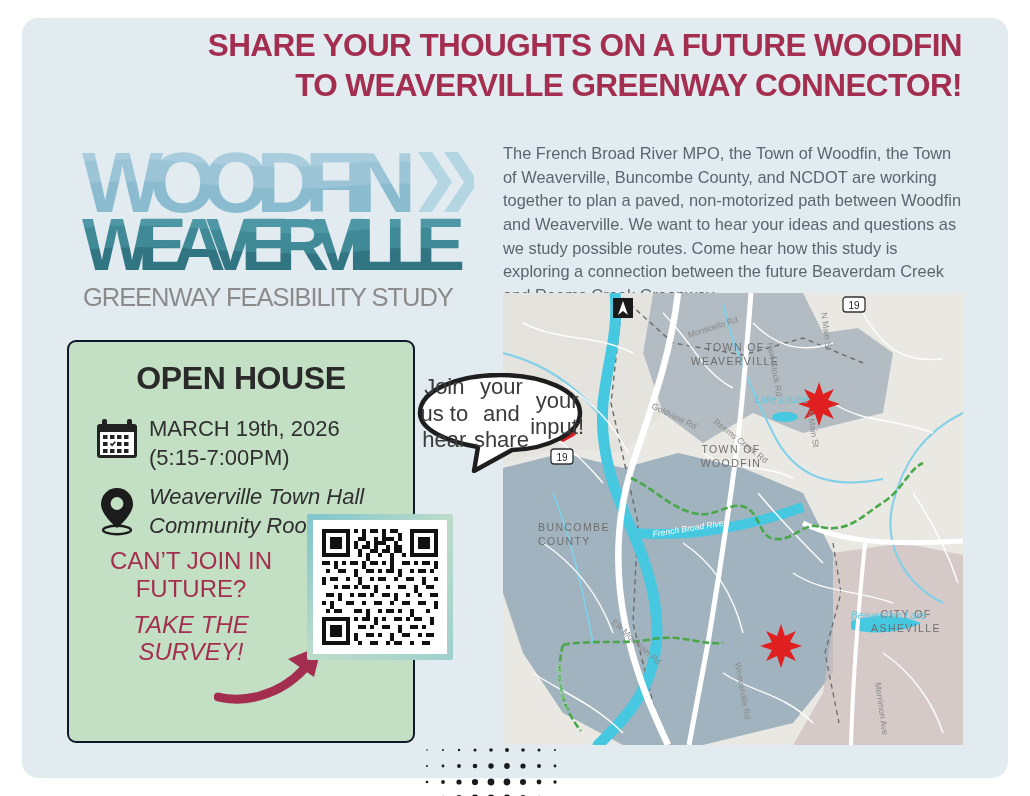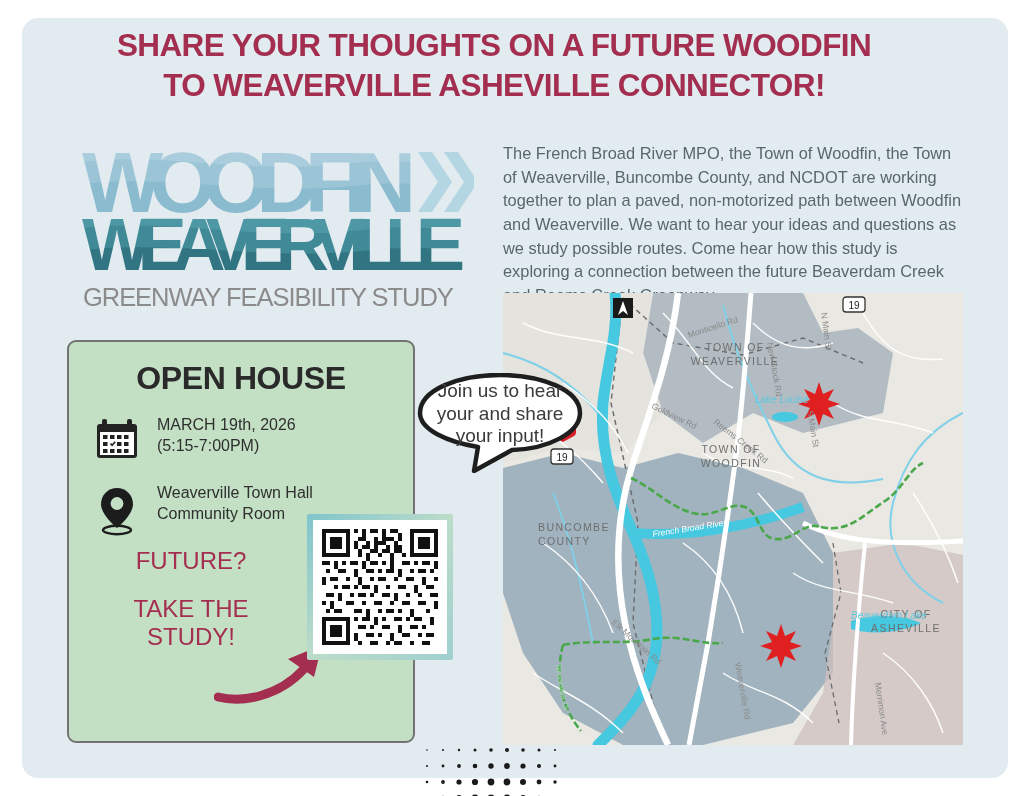--- a/index.html
+++ b/index.html
@@ -18,22 +18,22 @@
     position: absolute;
     left: 22px; top: 18px;
     width: 986px; height: 760px;
     background: #e2ebf0;
     border-radius: 16px;
   }
 
   
   #headline {
     position: absolute;
-    left: 41px; top: 26px; width: 906px;
-    text-align: center;
+    left: 56px; top: 26px; width: 906px;
+    text-align: right;
     color: #a32e50;
     font-weight: bold;
     font-size: 31.5px;
     line-height: 1.26;
     letter-spacing: -0.6px;
     font-stretch: condensed;
   }
   #headline .l { display: block; white-space: nowrap; }
 
   
@@ -62,82 +62,81 @@
     background: #bef264;
   }
   #map svg { display: block; }
 
   
   #ohcard {
     position: absolute;
     left: 67px; top: 340px;
     width: 348px; height: 403px;
     background: #c3e0c4;
-    border: 2px solid #737373;
+    border: 2px solid #0f172a;
     border-radius: 9px;
     overflow: visible;
   }
   #oh-title {
     position: absolute; left: 0; top: 18px; width: 100%;
     text-align: center;
     color: #2a2a2a;
     font-weight: bold;
     font-size: 32px;
     letter-spacing: -0.4px;
   }
   .oh-row { position: absolute; display: flex; align-items: flex-start; }
   #oh-date-row { left: 26px; top: 72px; }
-  #oh-loc-row  { left: 26px; top: 140px; }
+  #oh-loc-row  { left: 26px; top: 140px; font-style: italic; }
   .oh-icon { width: 46px; flex: 0 0 46px; padding-top: 4px; }
   .oh-icon svg { display: block; }
   .oh-text {
     color: #2f2f2f;
-    font-size: 16px;
+    font-size: 22px;
     line-height: 1.33;
     padding-left: 8px;
-    margin-left: 8px;
   }
   .oh-text .ln { display: block; white-space: nowrap; }
 
   
   #halftone {
     position: absolute;
     left: 352px; top: 400px;
     width: 150px; height: 100px;
     pointer-events: none;
   }
 
   
   #bubble {
     position: absolute;
     left: 416px; top: 373px;
     width: 168px; height: 100px;
   }
   #bubble-text {
     position: absolute;
     left: 0; top: 0; width: 168px; height: 82px;
-    display: flex; flex-direction: column;
-    align-items: center; justify-content: center;
+    display: flex; flex-direction: row;
+    align-items: center; justify-content: flex-start;
     color: #3b3b3b;
-    font-size: 19px;
+    font-size: 22px;
     line-height: 1.2;
     text-align: center;
     z-index: 2;
   }
   #bubble svg { position: absolute; left: 0; top: 0; }
 
   
   #survey-cta {
     position: absolute;
     left: 14px; top: 205px; width: 216px;
     text-align: center;
     color: #a32e50;
   }
   #survey-cta .ln1 { font-size: 24px; line-height: 1.16; display: block; }
-  #survey-cta .ln2 { font-size: 24px; line-height: 1.16; display: block; margin-top: 20px; }
+  #survey-cta .ln2 { font-size: 24px; line-height: 1.16; display: block; margin-top: 8px; font-style: italic; }
   #survey-cta .ln1 span, #survey-cta .ln2 span { display: block; white-space: nowrap; }
 
   #arrow {
     position: absolute;
     left: 145px; top: 287px;
     width: 130px; height: 76px;
   }
 
   #qr-frame {
     position: absolute;
@@ -163,21 +162,21 @@
   }
 </style>
 </head>
 <body>
 
 <div id="page">
   <div id="panel"></div>
 
   <div id="headline">
     <span class="l">SHARE YOUR THOUGHTS ON A FUTURE WOODFIN</span>
-    <span class="l">TO WEAVERVILLE ASHEVILLE CONNECTOR!</span>
+    <span class="l">TO WEAVERVILLE GREENWAY CONNECTOR!</span>
   </div>
 
   <div id="logo">
     <svg width="392" height="190" viewBox="0 0 392 190">
       <defs>
         <clipPath id="clipTop">
           <text x="0" y="84" font-family="Liberation Sans, sans-serif" font-size="86" font-weight="bold" letter-spacing="-4" textLength="330" font-stretch="condensed" id="t-top">WOODFIN</text>
         </clipPath>
         <clipPath id="clipBot">
           <text x="0" y="142" font-family="Liberation Sans, sans-serif" font-size="74" font-weight="bold" letter-spacing="-3" textLength="380" font-stretch="condensed" id="t-bot">WEAVERVILLE</text>
@@ -423,25 +422,26 @@
             <circle cx="86" cy="88" r="1.3"></circle>
           <circle cx="102" cy="88" r="1.1"></circle>
             <circle cx="118" cy="88" r="0.8"></circle>
             <circle cx="134" cy="88" r="0.6"></circle>
         </g>
       </svg>
     </div>
 
     <div id="survey-cta">
       <span class="ln1">
+        <span>CAN’T JOIN IN</span>
         <span>FUTURE?</span>
       </span>
       <span class="ln2">
         <span>TAKE THE</span>
-        <span>STUDY!</span>
+        <span>SURVEY!</span>
       </span>
     </div>
 
     <div id="arrow">
       <svg width="130" height="76" viewBox="0 0 130 76">
         <path d="M4,68 C28,74 64,68 90,40" stroke="#a32e50" stroke-width="9" fill="none" stroke-linecap="round"></path>
         <path d="M108,16 L100,48 L74,30 Z" fill="#a32e50"></path>
       </svg>
     </div>
 

